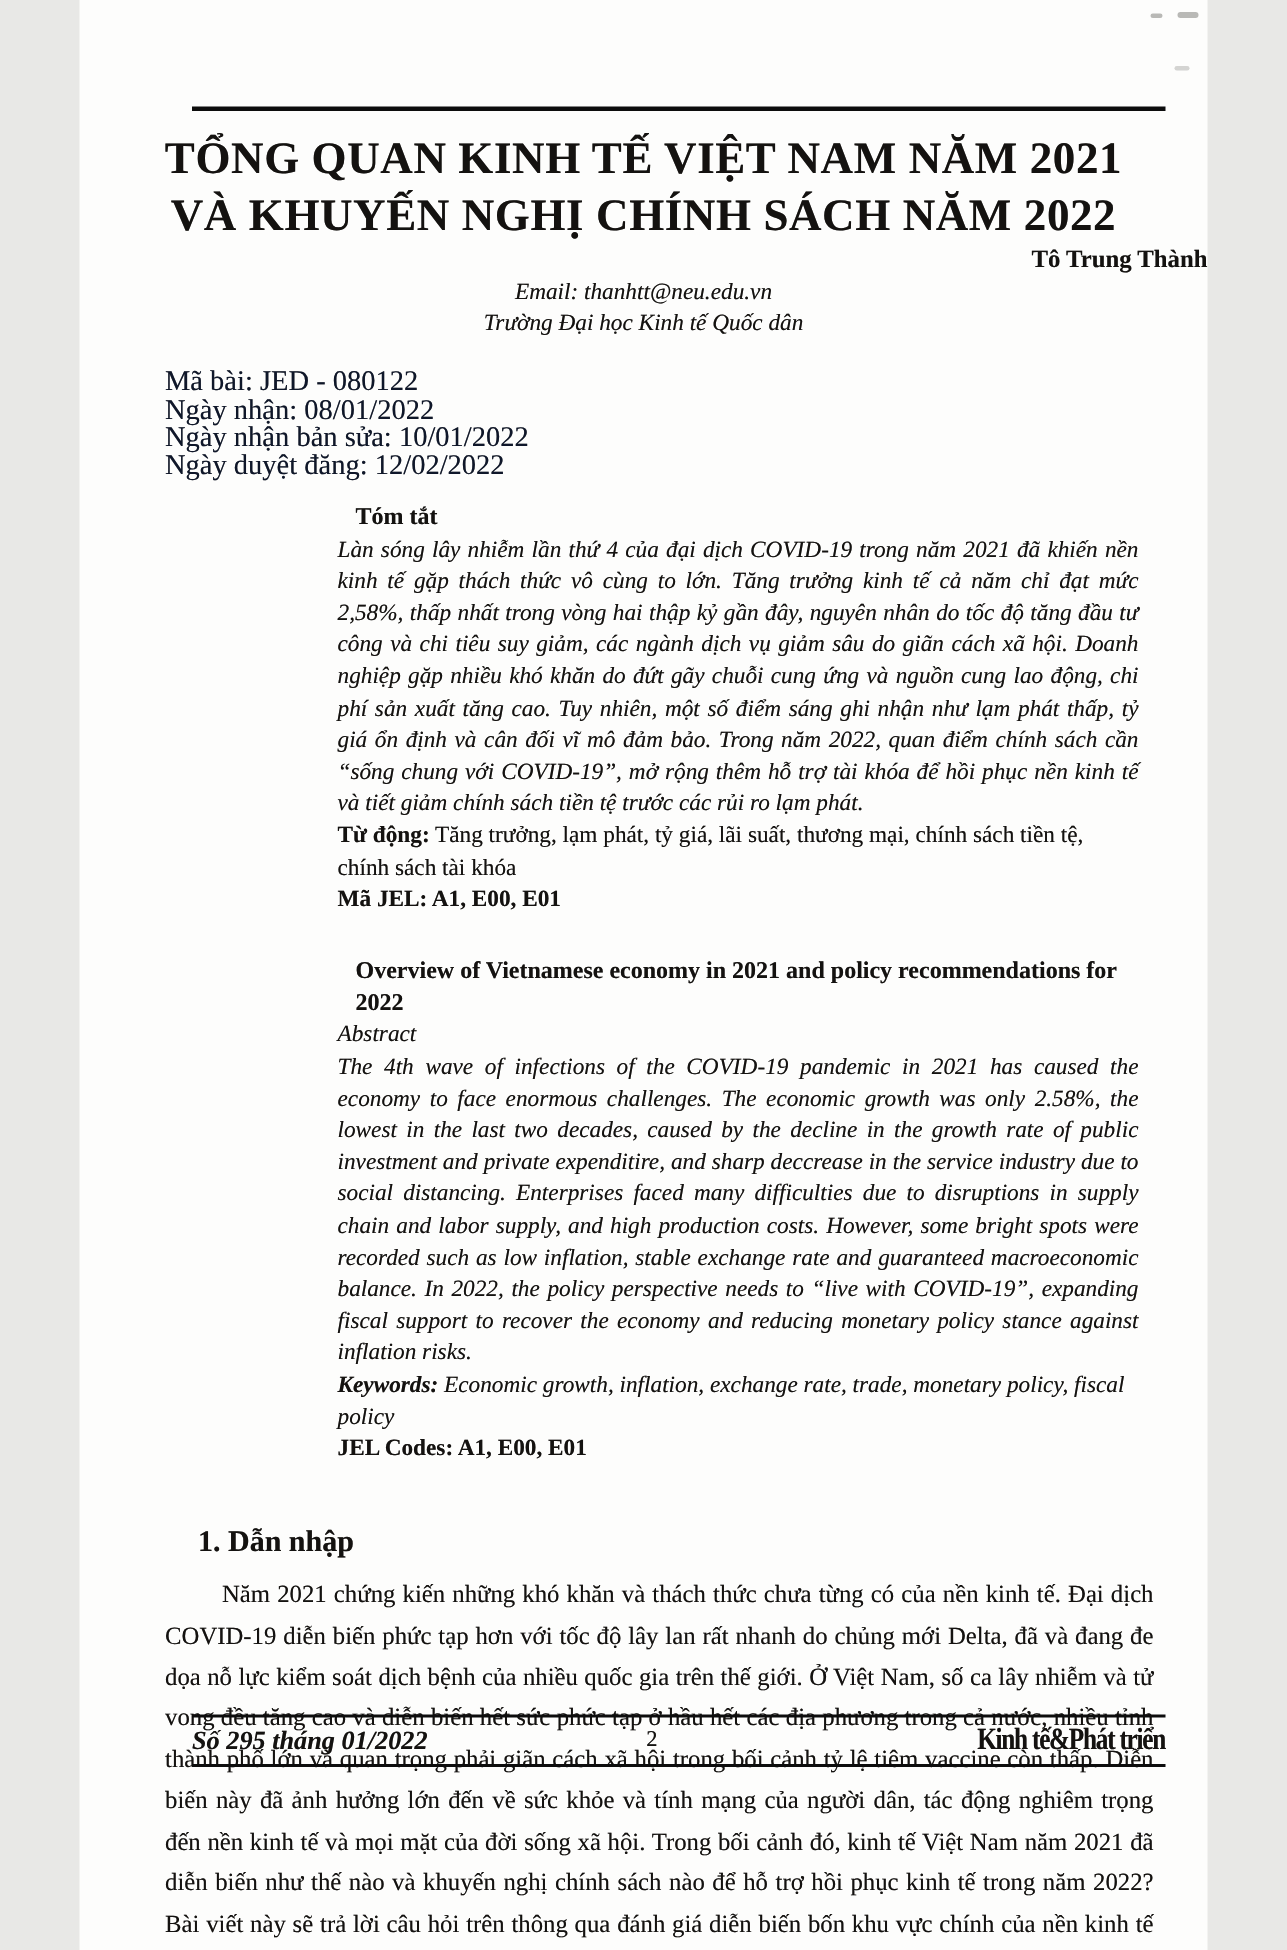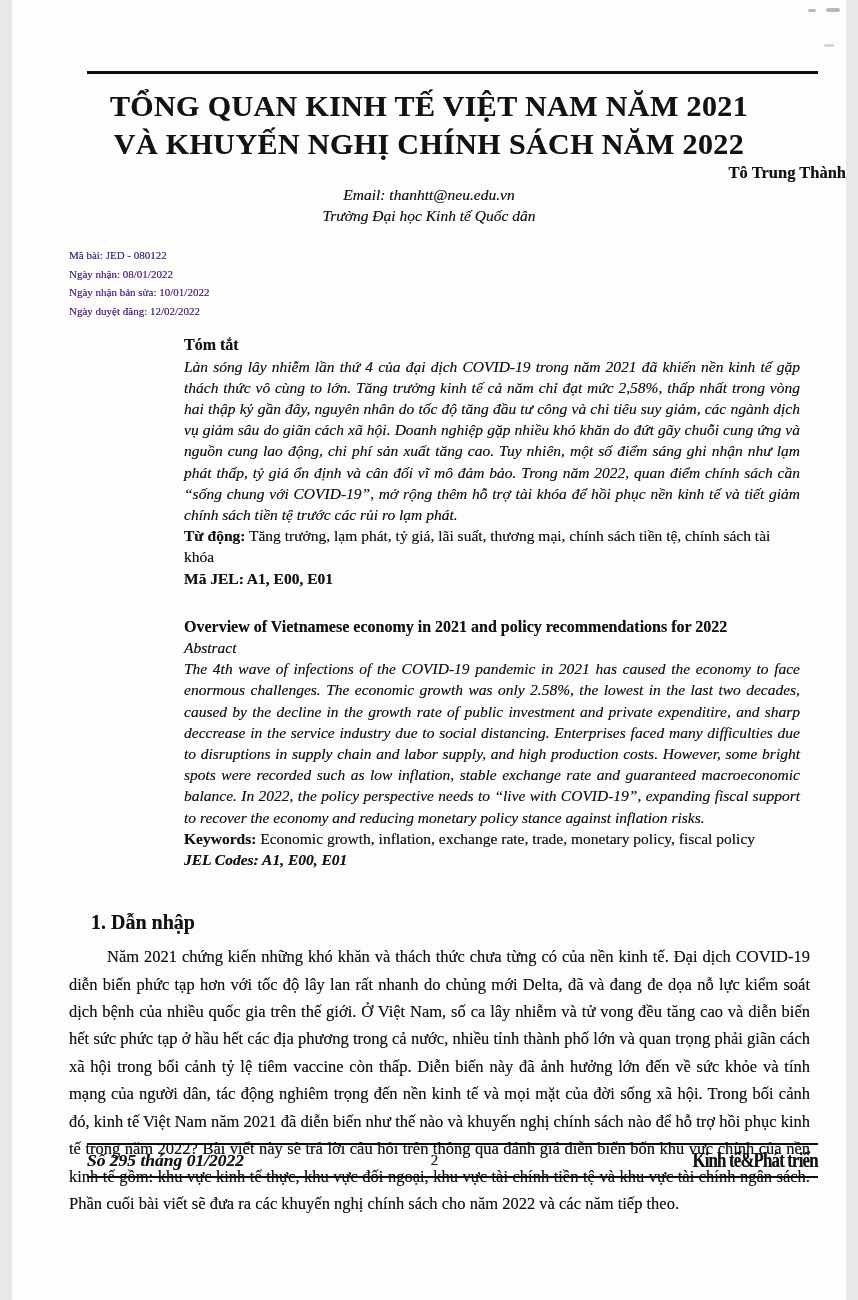--- a/index.html
+++ b/index.html
@@ -1,47 +1,47 @@
 <!DOCTYPE html>
 <html><head>
 <meta charset="utf-8">
 <style>
   html,body{margin:0;padding:0;background:#e8e8e6;}
   .page{
     position:relative;
-    width:834px;height:1300px;
+    width:752px;height:1300px;
     margin:0 auto;
     background:#fdfdfc;
     color:#141210;
     font-family:"Liberation Serif","DejaVu Serif",serif;
     overflow:hidden;
     text-shadow:0 0 .4px rgba(20,18,16,.55);
   }
   .rule{border:0;border-top:3.2px solid #0d0d0d;margin:0 28px 0 75px;}
   .rule.thin{border-top-width:2.4px;}
   .title{
     margin:13px 30px 0 30px;
     text-align:center;
     font-size:30px;line-height:38px;
     font-weight:bold;letter-spacing:.4px;
   }
   .title span{display:block;}
   .author{text-align:right;font-size:16.5px;font-weight:bold;}
   .affil{margin-top:3px;text-align:center;font-size:15.5px;font-style:italic;}
-  .meta{margin:21px 0 0 57px;font-size:11px;line-height:18.6px;color:#4c1d95;}
+  .meta{margin:21px 0 0 57px;font-size:19px;line-height:18.6px;color:#0f172a;}
   .abstract{margin:14px 46px 0 172px;font-size:15.5px;line-height:21.2px;}
-  .abstract .abs-heading{font-weight:bold;font-size:16px;}
+  .abstract .abs-heading{font-weight:bold;font-size:16px;margin-left:12px;}
   .abstract p{margin:0;}
   .abs-body{font-style:italic;text-align:justify;}
   .kw b{font-weight:bold;}
   .jel{font-weight:bold;}
   .abstract-en{margin-top:27px;}
   .abstract-en .abs-label{font-style:italic;}
-  .abstract-en .kw{}
-  .abstract-en .jel{font-style:italic;}
+  .abstract-en .kw{font-style:italic;}
+  .abstract-en .jel{}
   .section{margin:41px 36px 0 57px;font-size:16.5px;}
   .section h2{margin:0 0 0 22px;font-size:20px;font-weight:bold;}
   .section p{margin:9px 0 0 0;line-height:27.4px;text-align:justify;text-indent:38px;}
   .footer-wrap{position:absolute;left:0;right:0;top:1143px;}
   .footer-row{
     display:flex;align-items:center;
     margin:0 28px 0 75px;height:31px;
   }
   .footer-issue{flex:1;font-size:17.5px;font-weight:bold;font-style:italic;}
   .footer-page{flex:0 0 auto;font-size:15px;transform:translateX(-18px);}

